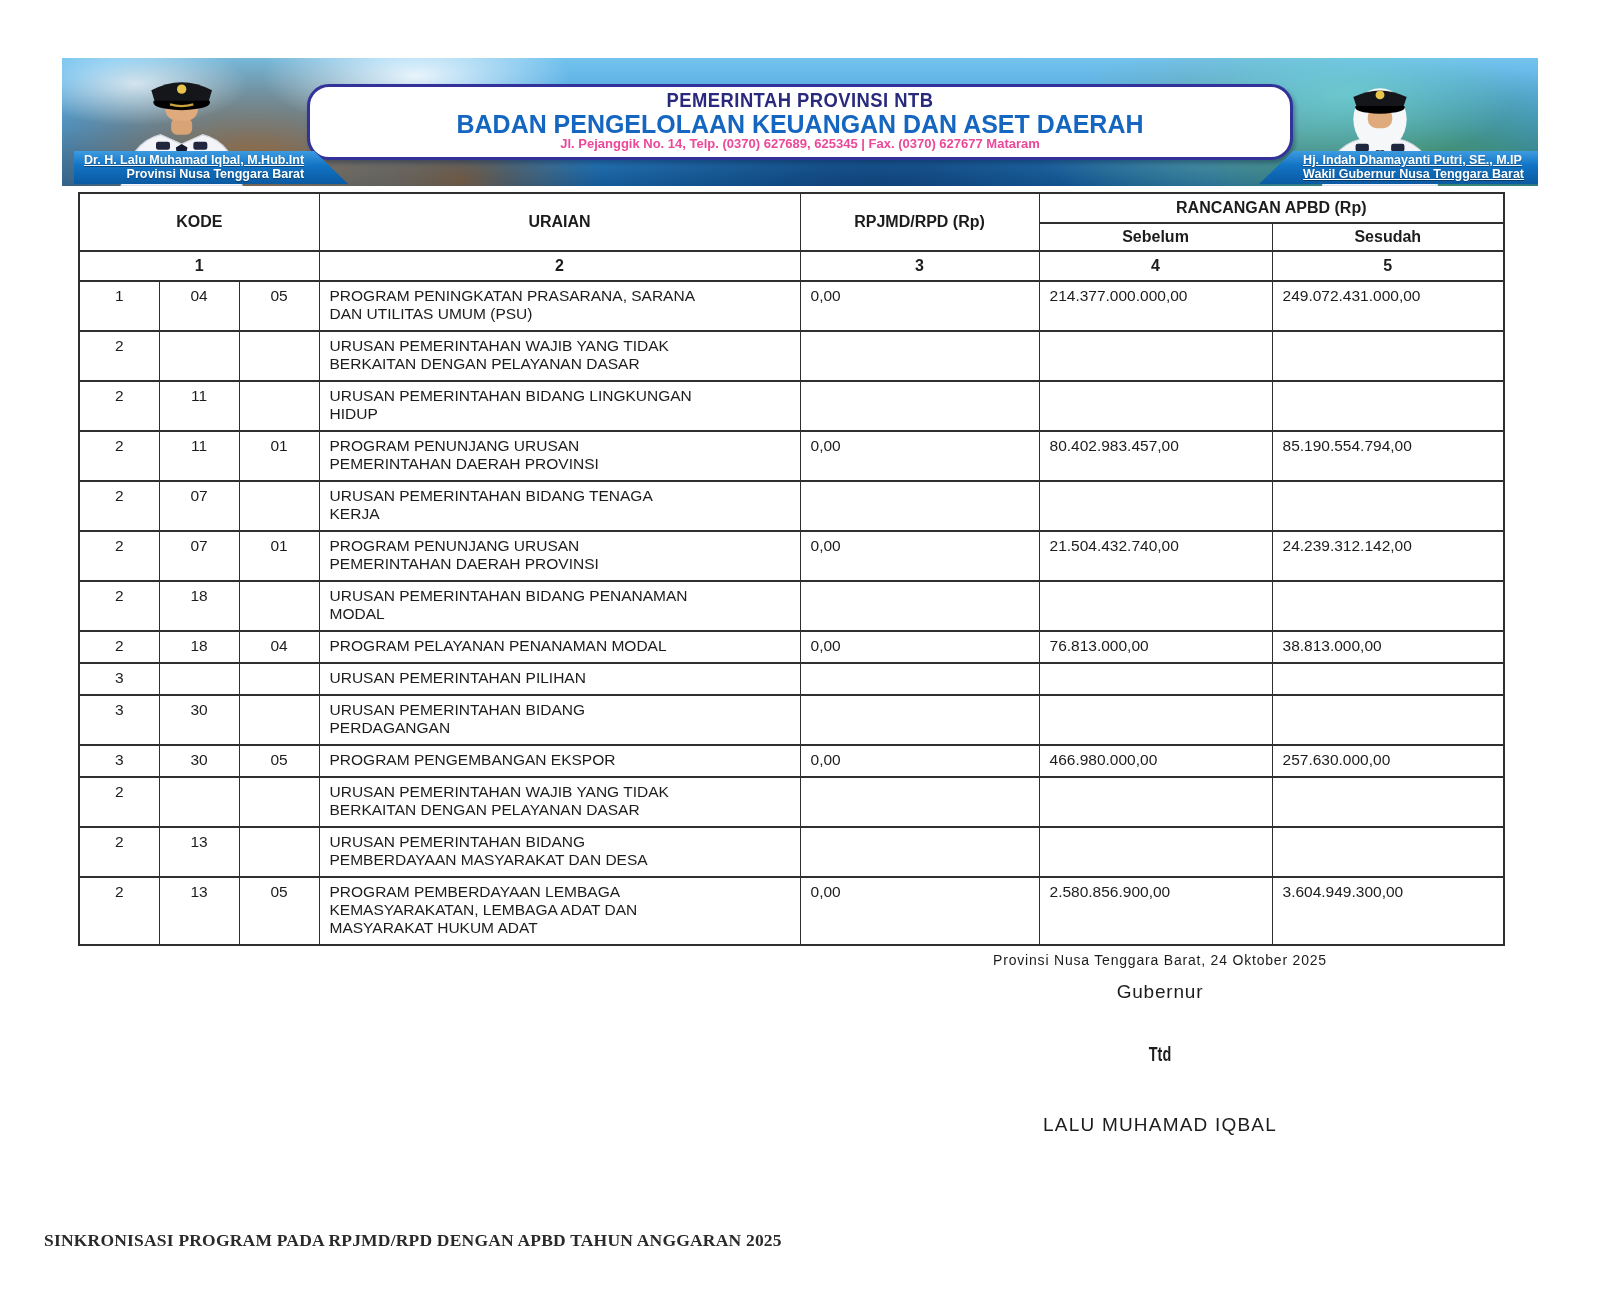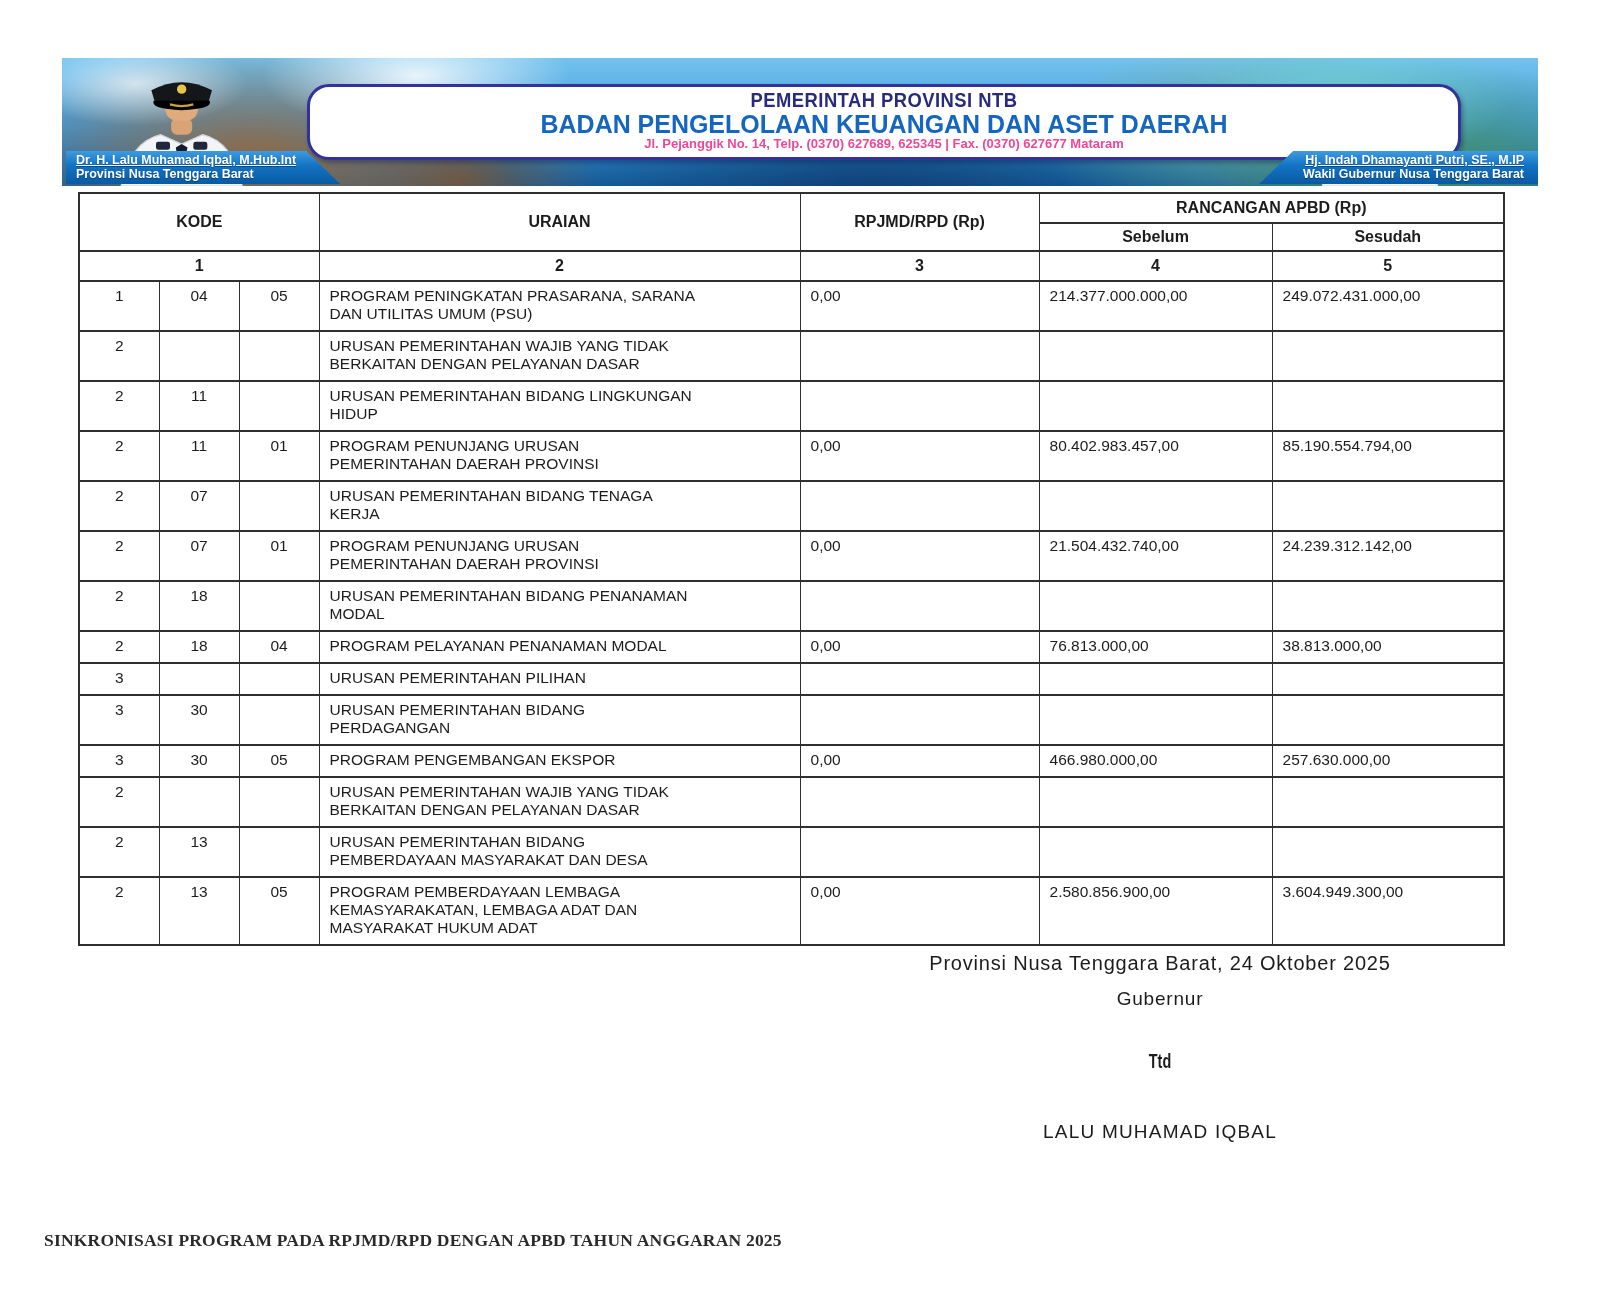--- a/index.html
+++ b/index.html
@@ -26,26 +26,26 @@
   .figure svg { display:block; }
   .fig-gov { left:38px; width:210px; height:118px; }
   .fig-vice { right:58px; width:200px; height:118px; }
 
   .ribbon {
     position:absolute; bottom:2px; color:#fff; font-weight:bold;
     font-size:12.5px; line-height:13.5px; padding:3px 14px 3px 10px;
     background:linear-gradient(180deg,#3e9be0 0%,#1173c4 45%,#0b5aa2 100%);
     white-space:nowrap; text-shadow:0 1px 1px rgba(0,0,0,.35);
   }
-  .ribbon-left { left:4px; clip-path:polygon(0 0, calc(100% - 34px) 0, 100% 100%, 0 100%); padding-right:44px; }
-  .ribbon-right { right:0; text-align:right; clip-path:polygon(34px 0, 100% 0, 100% 100%, 0 100%); padding-left:44px; }
+  .ribbon-left { left:12px; clip-path:polygon(0 0, calc(100% - 34px) 0, 100% 100%, 0 100%); padding-right:44px;text-align:right; }
+  .ribbon-right { right:0; clip-path:polygon(34px 0, 100% 0, 100% 100%, 0 100%); padding-left:44px;text-decoration:underline; }
   .ribbon .nm { text-decoration:underline; }
 
   .center-box {
-    position:absolute; left:245px; top:26px; width:1154px; height:76px;
+    position:absolute; left:245px; top:26px; width:986px; height:76px;
     background:#fff; border:3px solid #32329a; border-radius:22px;
     text-align:center; padding-top:3px;
     box-shadow:2px 3px 4px rgba(0,20,60,.35);
   }
   .cb-line1 { font-size:20px; line-height:21px; font-weight:bold; color:#29297d; letter-spacing:.5px; transform:scaleX(.92); }
   .cb-line2 { font-size:26px; line-height:26px; font-weight:bold; color:#1566c0; transform:scaleX(.96); }
   .cb-line3 { font-size:13px; line-height:14px; font-weight:bold; color:#ec4899; }
   .cb-line4 { font-size:13px; line-height:14px; font-weight:bold; color:#111; }
 
   
@@ -68,21 +68,21 @@
   .h-top { height:30px; }
   .h-sub { height:28px; }
   .h-num { height:30px; }
   table.budget td { vertical-align:top; padding:5px 10px 7px 10px; line-height:18px; }
   td.kcell { text-align:center; }
   td.ucell .wrapbox { display:block; max-width:372px; }
   td.ncell { text-align:left; white-space:nowrap; }
 
   
   .signature { position:absolute; left:880px; top:952px; width:560px; text-align:center; color:#1c1c1c; }
-  .sig-place { font-size:20px; letter-spacing:.8px; }
+  .sig-place { font-size:14px; letter-spacing:.8px; }
   .sig-role  { font-size:19px; letter-spacing:.8px; margin-top:13px; }
   .sig-ttd   { font-size:20px; font-weight:bold; margin-top:40px; transform:scaleX(.72); letter-spacing:0; }
   .sig-name  { font-size:19px; letter-spacing:1.2px; margin-top:48px; }
 
   
   .footnote {
     position:absolute; left:44px; top:1230px;
     font-family:"Liberation Serif", serif; font-weight:600;
     font-size:17.5px; letter-spacing:.2px; color:#2a2a2a;
   }

